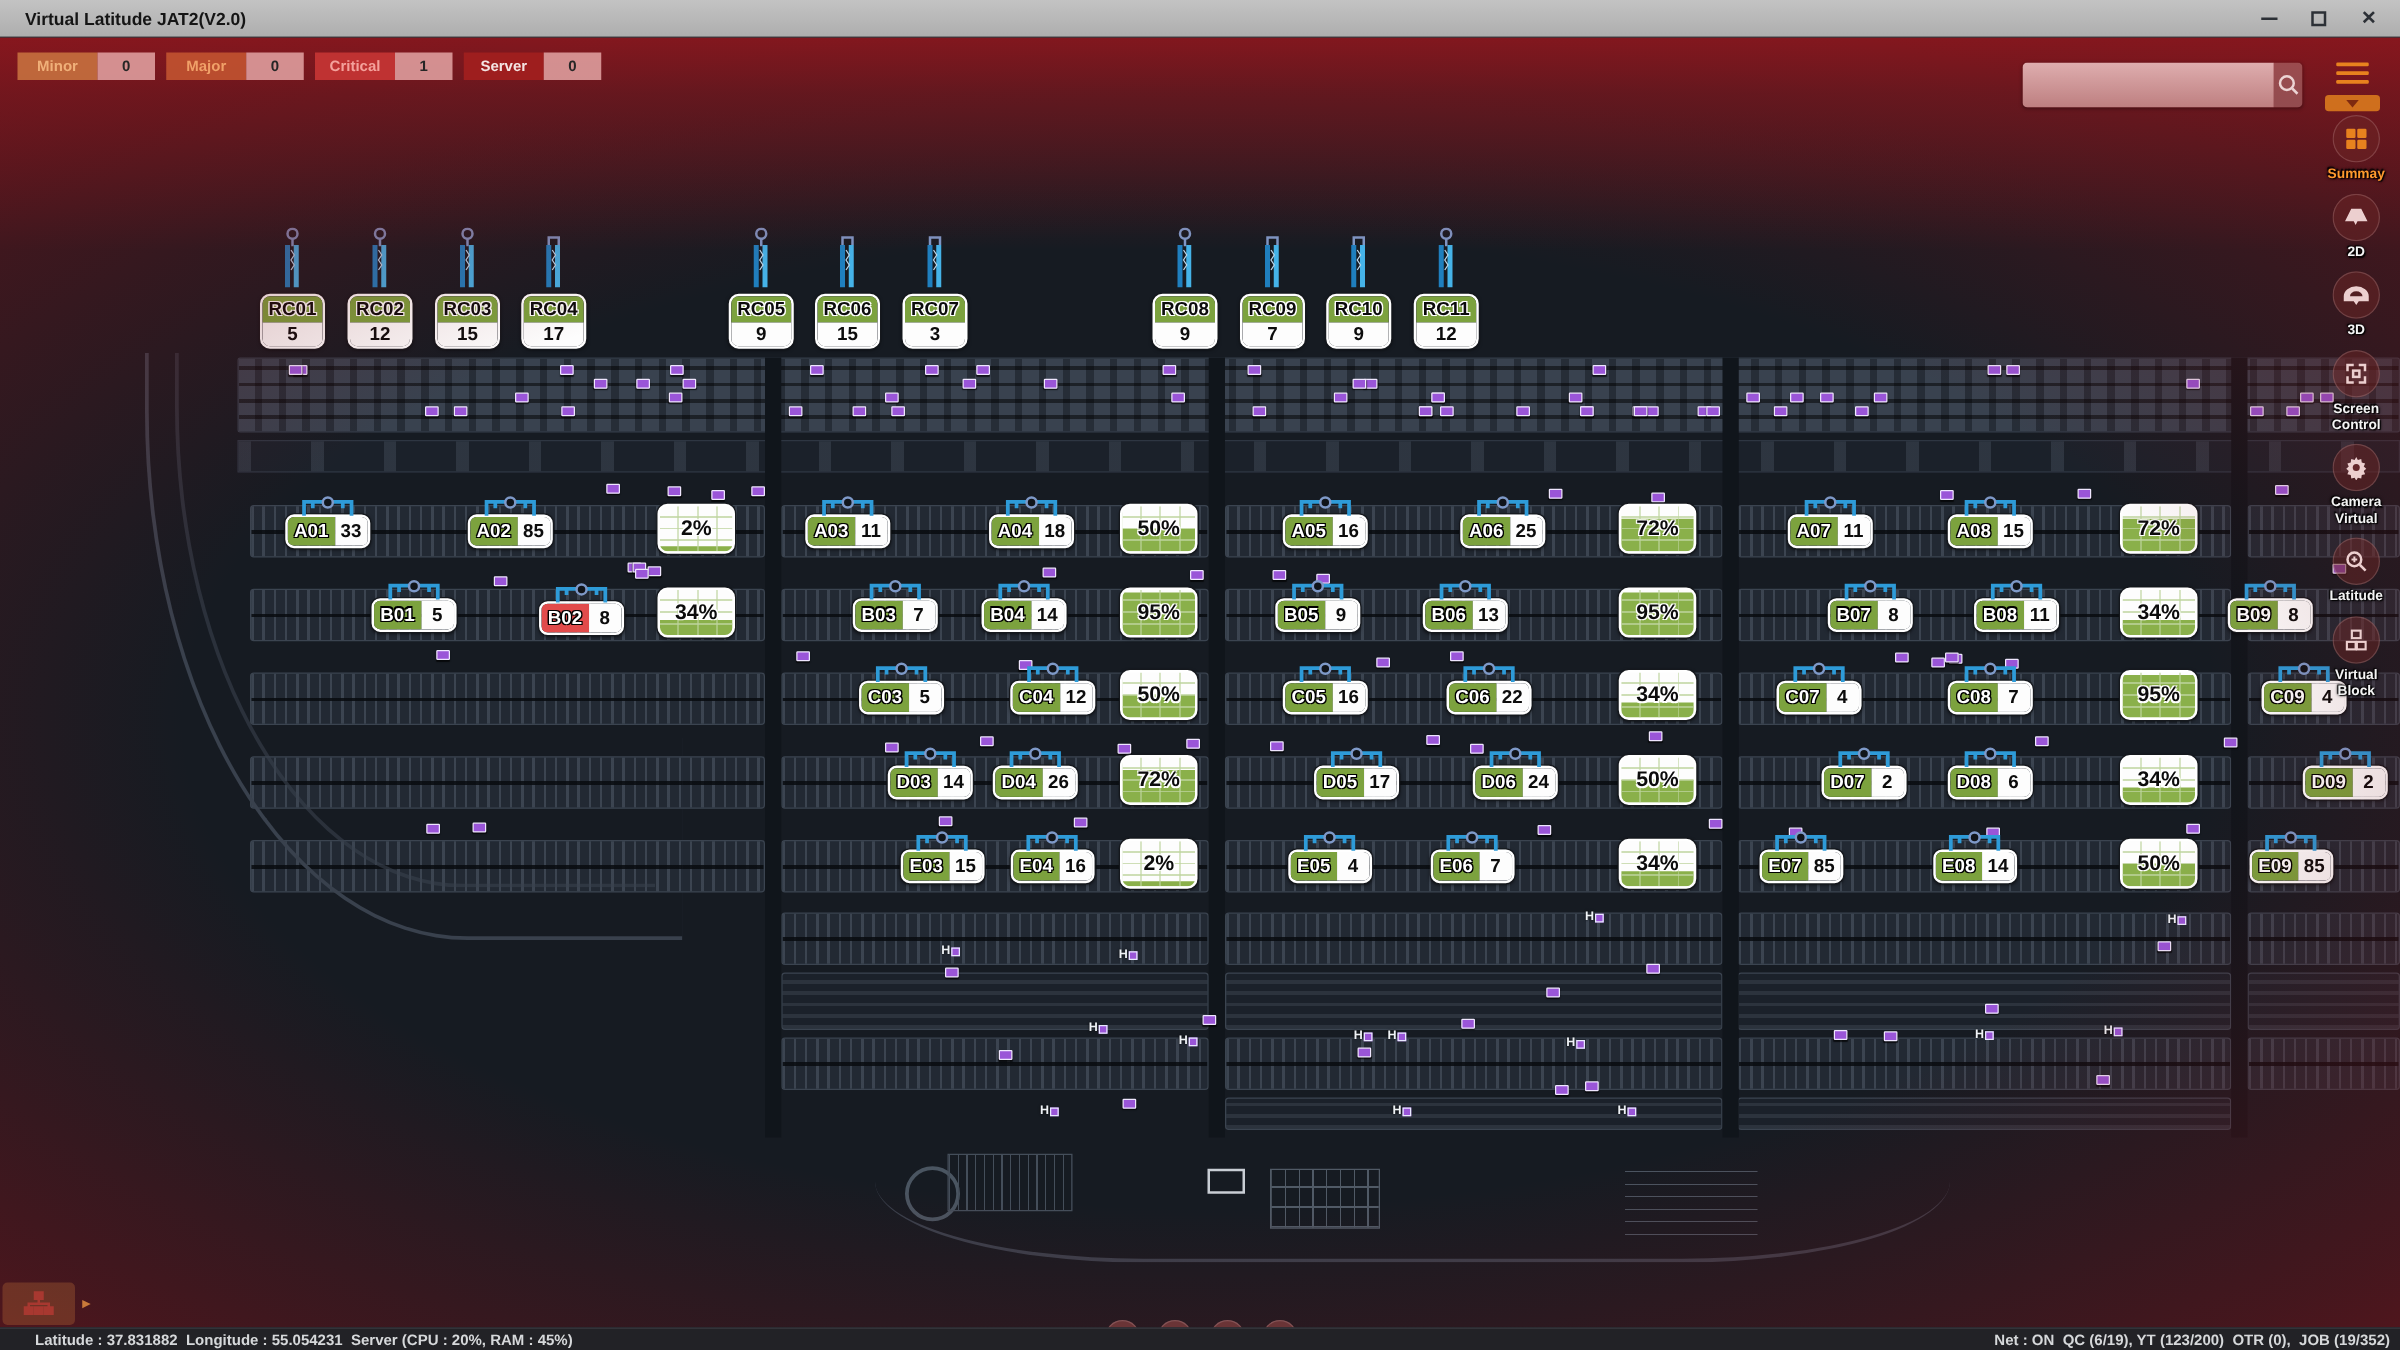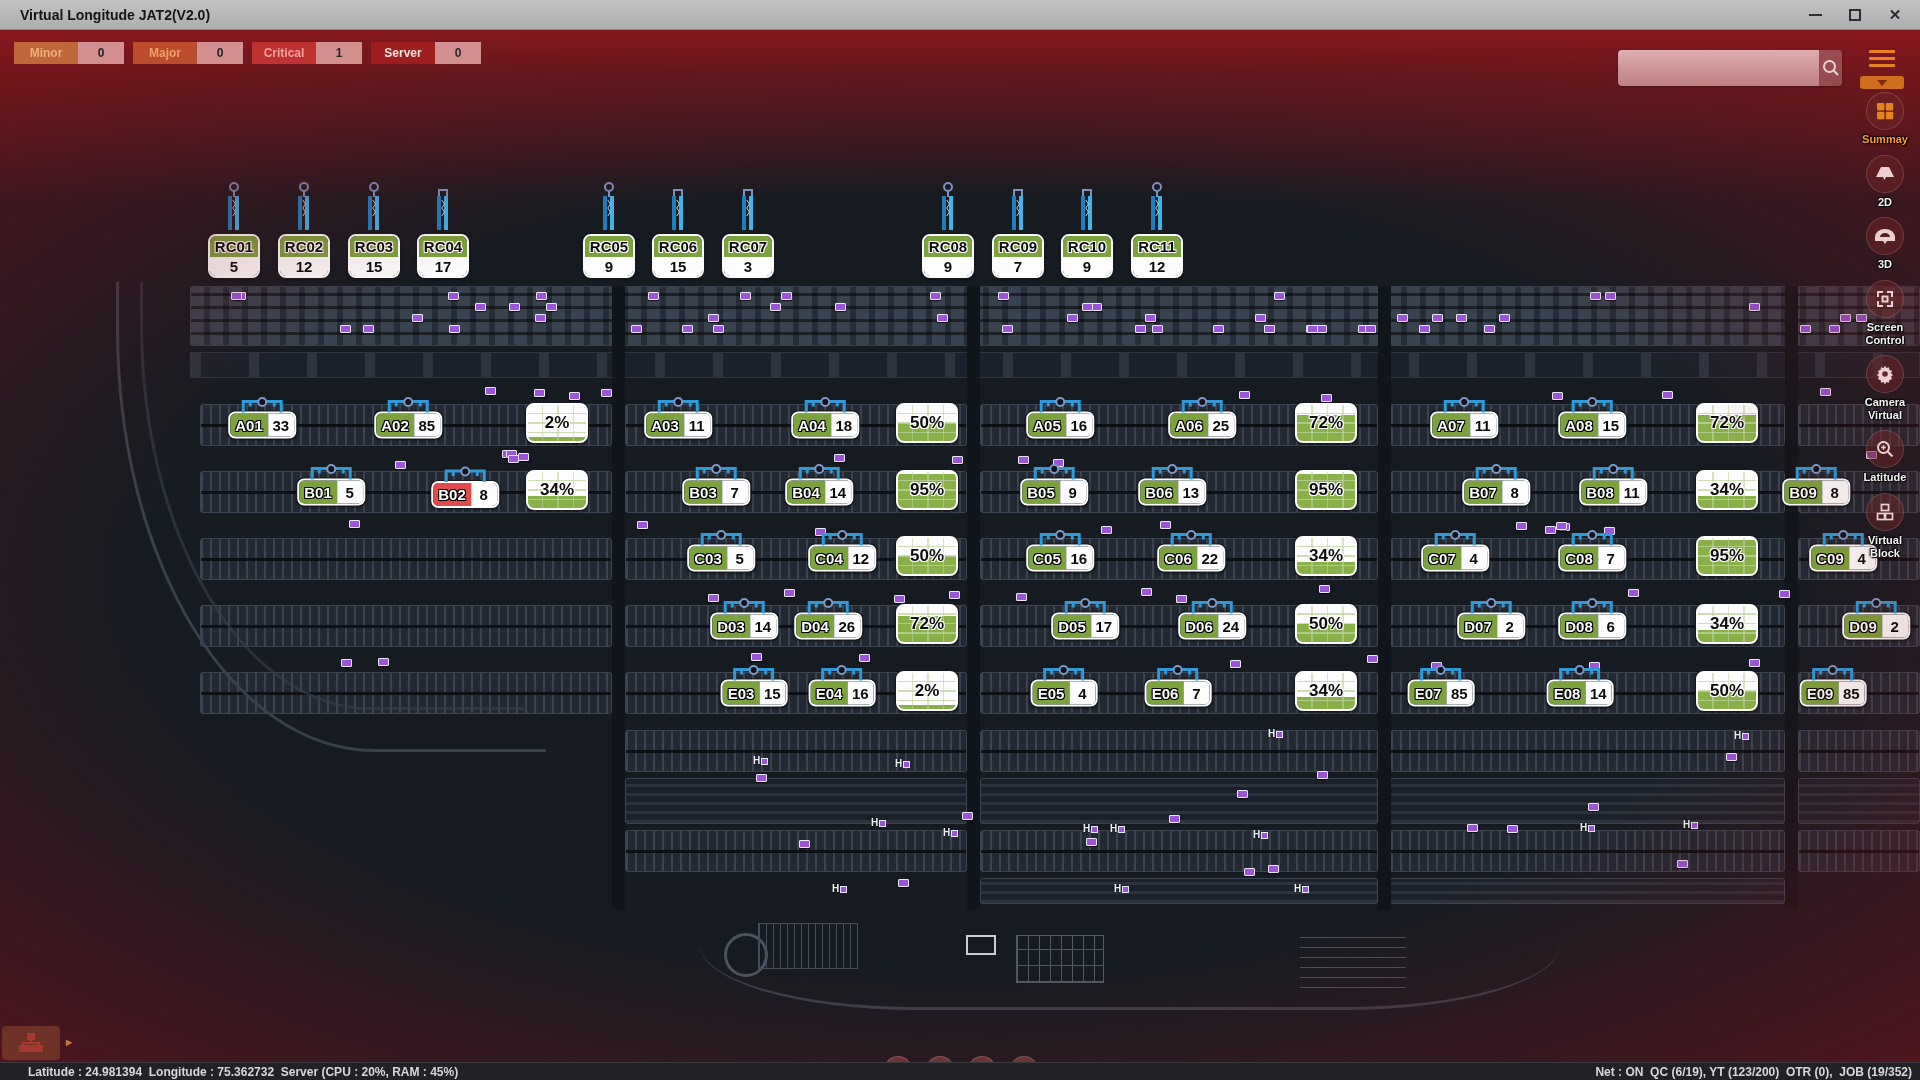--- a/index.html
+++ b/index.html
@@ -154,21 +154,21 @@
   .statusbar{position:absolute;left:0;top:1062px;width:1920px;height:18px;background:#222226;
     display:flex;align-items:center;font-size:12px;font-weight:bold;color:#d6d8da;
     border-top:1px solid #3a3a40;}
   .statusbar .sb-left{margin-left:28px;white-space:pre;}
   .statusbar .sb-right{margin-left:auto;margin-right:8px;white-space:pre;}
 </style>
 </head>
 <body>
 
 <div class="titlebar">
-  <div class="title">Virtual Longitude JAT2(V2.0)</div>
+  <div class="title">Virtual Latitude JAT2(V2.0)</div>
   <div class="win-controls">
     <div class="win-btn">
         <span class="wb-min"></span>
       </div>
     <div class="win-btn">
         <span class="wb-max"></span>
       </div>
     <div class="win-btn">
         <span class="wb-close">✕</span>
       </div>
@@ -1237,15 +1237,15 @@
             <path d="M6 2 v10 M2.5 7 H9"></path>
             <rect x="11" y="3" width="8" height="8"></rect>
           </svg>
         </div>
     <div class="eq-label">EH</div>
   </div>
     </div>
 </div>
 
 <div class="statusbar">
-  <div class="sb-left">Latitude : 24.981394  Longitude : 75.362732  Server (CPU : 20%, RAM : 45%)</div>
+  <div class="sb-left">Latitude : 37.831882  Longitude : 55.054231  Server (CPU : 20%, RAM : 45%)</div>
   <div class="sb-right">Net : ON  QC (6/19), YT (123/200)  OTR (0),  JOB (19/352)</div>
 </div>
 
 </body></html>

